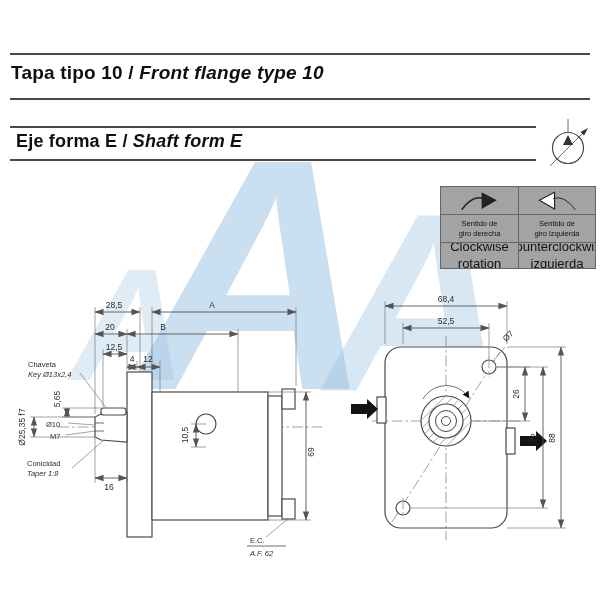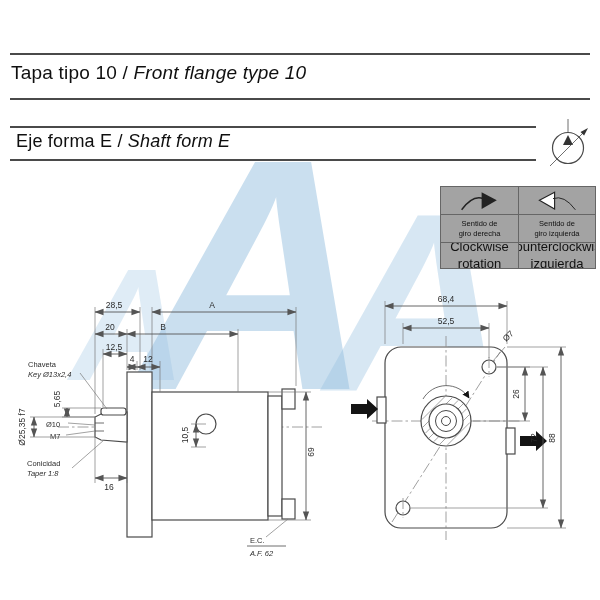--- a/index.html
+++ b/index.html
@@ -1,20 +1,20 @@
 <!DOCTYPE html>
 <html><head>
 <meta charset="utf-8">
 <style>
   html,body{margin:0;padding:0}
   body{width:600px;height:600px;position:relative;background:#fff;overflow:hidden;
        font-family:"Liberation Sans",sans-serif;color:#111}
 
   .rule{position:absolute;height:0;border-top:2px solid #4a4a4a;z-index:6}
-  .title{position:absolute;z-index:6;font-weight:normal;color:#0f0f0f;letter-spacing:.2px;white-space:nowrap}
+  .title{position:absolute;z-index:6;font-weight:bold;color:#0f0f0f;letter-spacing:.2px;white-space:nowrap}
   .title .en{font-style:italic}
   #title-main{left:11px;top:62px;font-size:19px}
   #title-sub{left:16px;top:131px;font-size:18px}
 
   
   .wm{position:absolute;z-index:1;font-weight:bold;font-style:italic;line-height:1;
       color:rgba(150,192,224,.5);pointer-events:none}
 
   
   .legend{position:absolute;left:440px;top:186px;width:154px;z-index:5;background:#a3a3a3;

